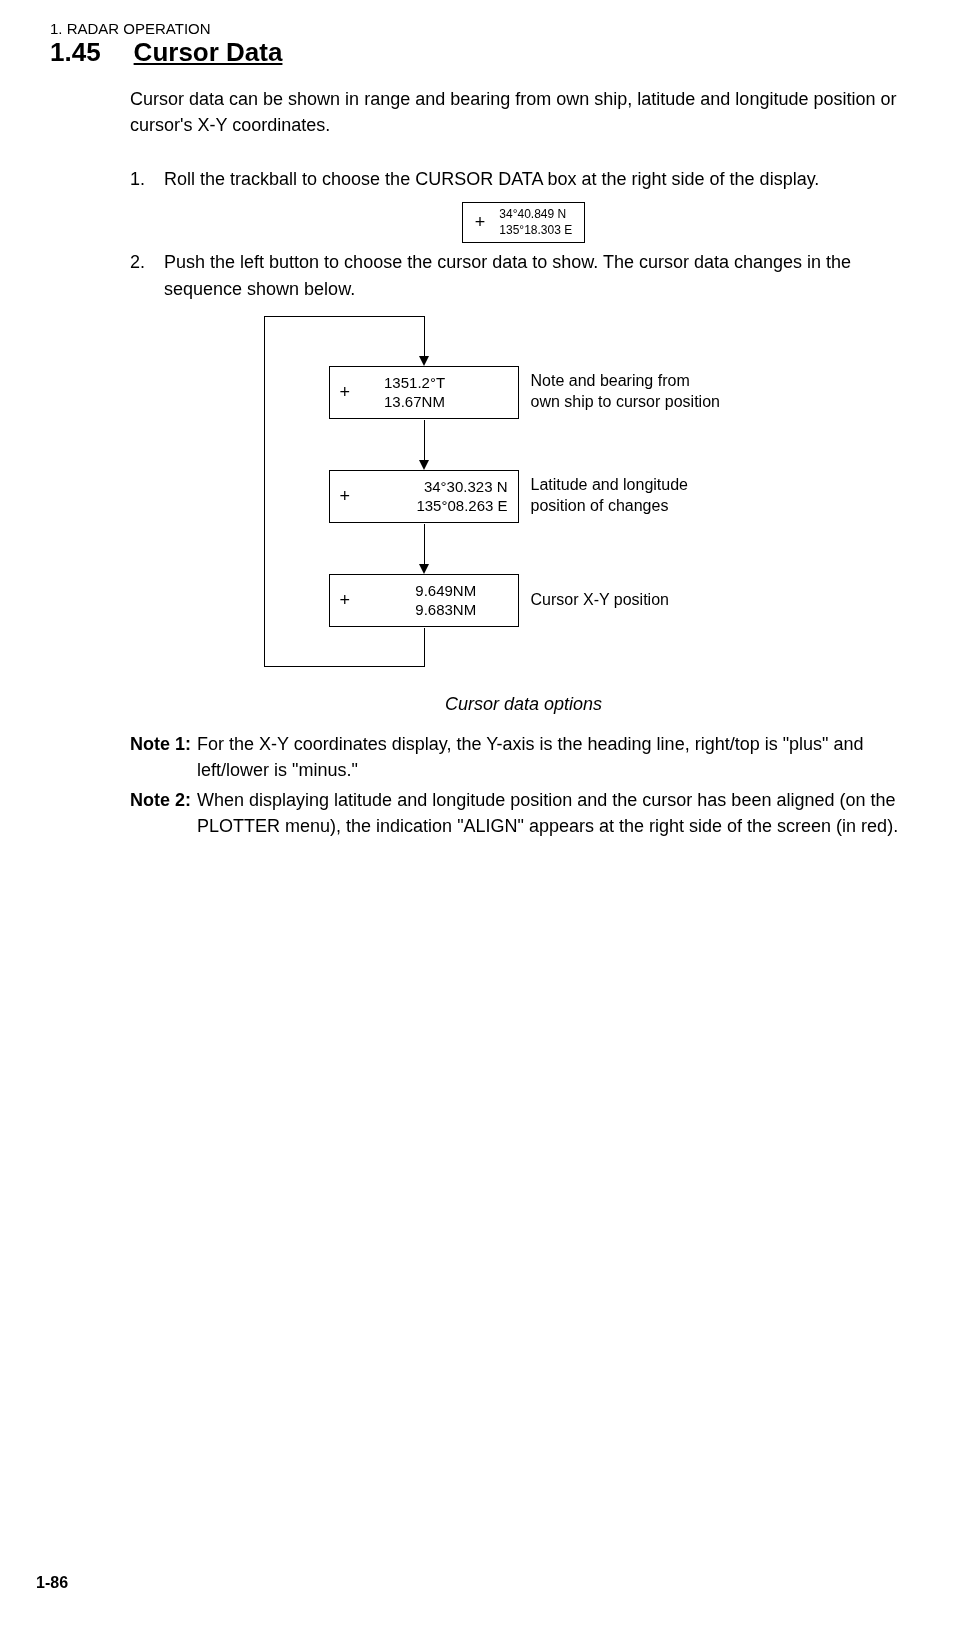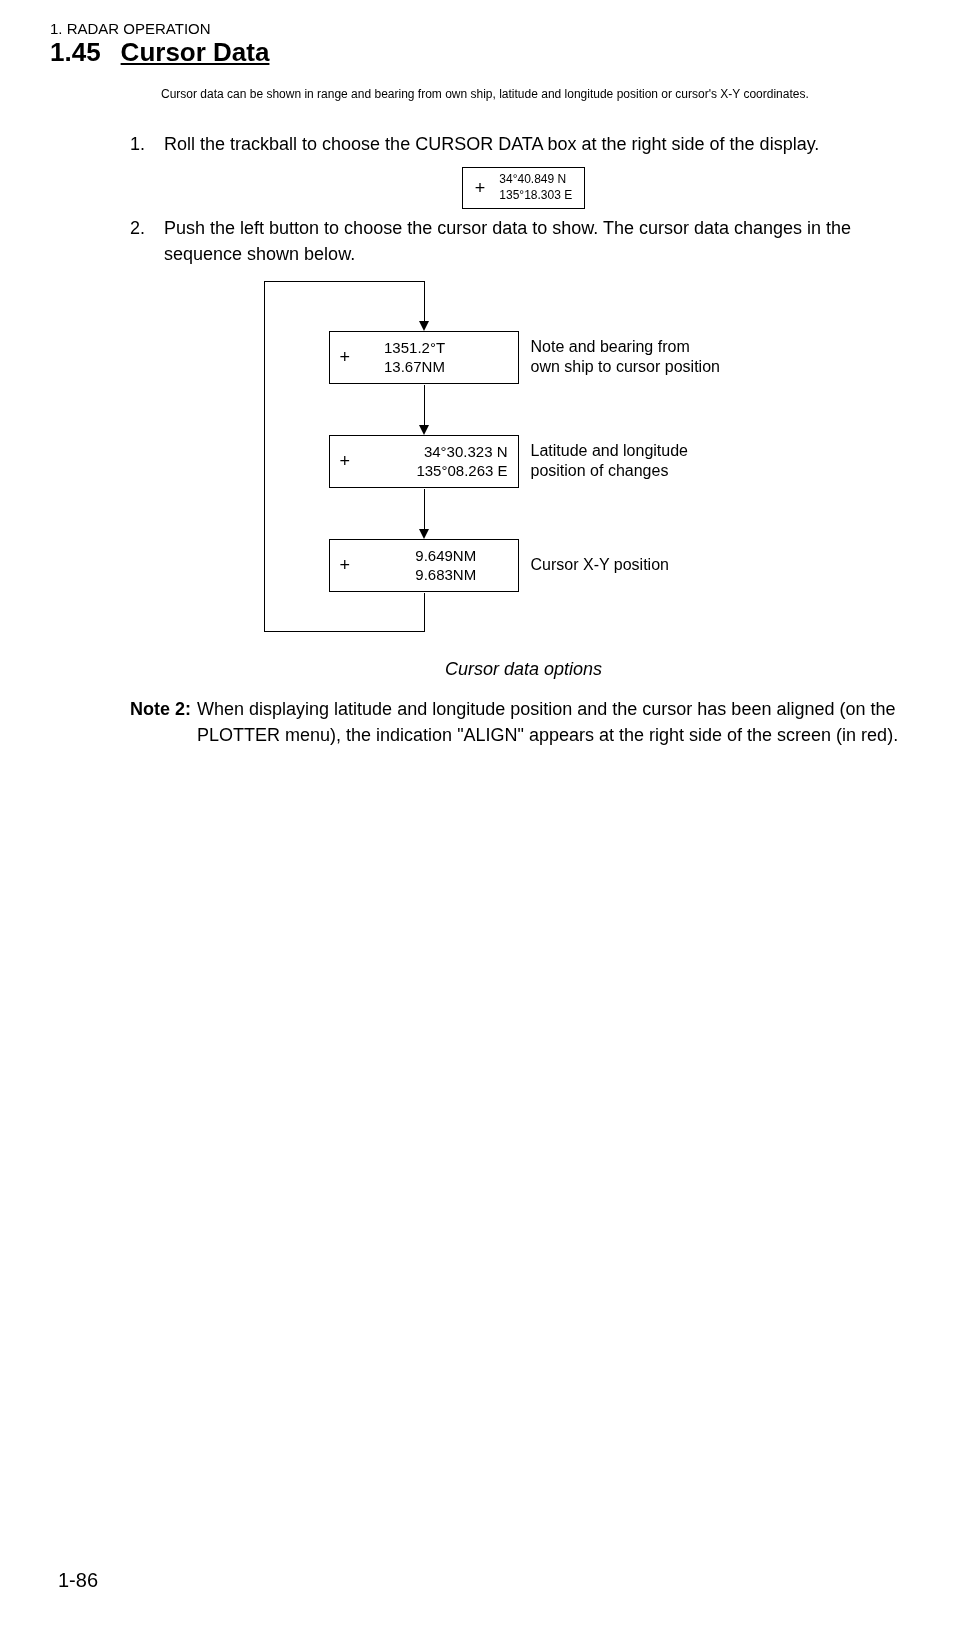--- a/index.html
+++ b/index.html
@@ -15,41 +15,40 @@
       color: #000;
       background: #fff;
       position: relative;
     }
     .page-header {
       font-size: 15px;
     }
     .section-row {
       display: flex;
       align-items: baseline;
-      gap: 20px;
+      gap: 33px;
       margin-bottom: 18px;
     }
     .section-number {
       font-size: 26px;
       font-weight: bold;
     }
     .section-title {
       font-size: 26px;
       font-weight: bold;
       text-decoration: underline;
     }
     .content {
       margin-left: 80px;
       margin-right: 0;
     }
     .intro {
-      font-size: 12px;
+      font-size: 18px;
       line-height: 1.45;
       margin-bottom: 28px;
-      margin-left: 31px;
     }
     .step {
       display: flex;
       gap: 12px;
       font-size: 18px;
       line-height: 1.45;
       margin-bottom: 10px;
     }
     .step-num {
       min-width: 22px;
@@ -138,24 +137,24 @@
     .note-label {
       font-weight: bold;
       white-space: nowrap;
       margin-right: 6px;
     }
     .note-body {
       flex: 1;
     }
     .page-footer {
       position: absolute;
-      left: 58px;
+      left: 36px;
       bottom: 40px;
-      font-size: 20px;
-      font-weight: normal;
+      font-size: 16px;
+      font-weight: bold;
     }
     .opt-text-left {
       text-align: left;
       width: auto;
     }
   </style>
 </head>
 <body>
 
 <div class="page-header">1. RADAR OPERATION</div>
@@ -247,20 +246,24 @@
         <div class="opt-label">Cursor X-Y position</div>
       </div>
 
       <div class="line" style="left:180px; top:312px; width:1px; height:38px;"></div>
 
     </div>
   </div>
 
   <div class="caption">Cursor data options</div>
 
+  <div class="note-block">
+    <span class="note-label">Note 1:</span>
+    <span class="note-body">For the X-Y coordinates display, the Y-axis is the heading line, right/top is "plus" and left/lower is "minus."</span>
+  </div>
 
   <div class="note-block">
     <span class="note-label">Note 2:</span>
     <span class="note-body">When displaying latitude and longitude position and the cursor has been aligned (on the PLOTTER menu), the indication "ALIGN" appears at the right side of the screen (in red).</span>
   </div>
 
 </div>
 
 <div class="page-footer">1-86</div>
 

